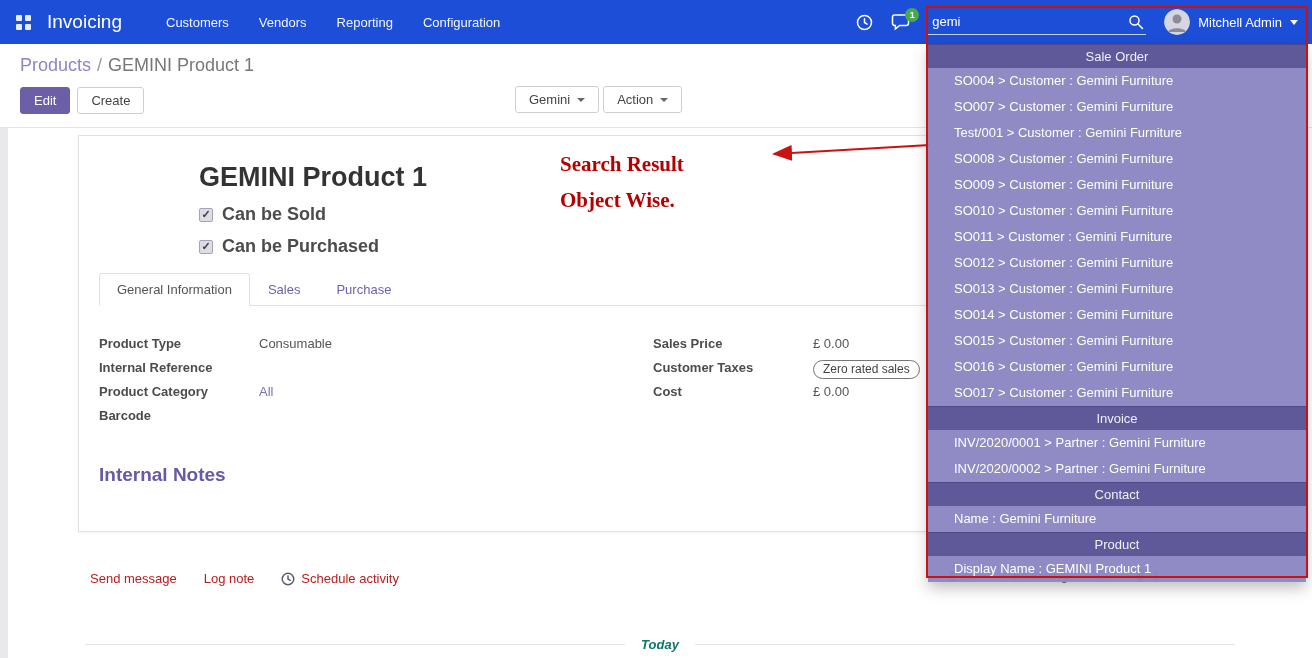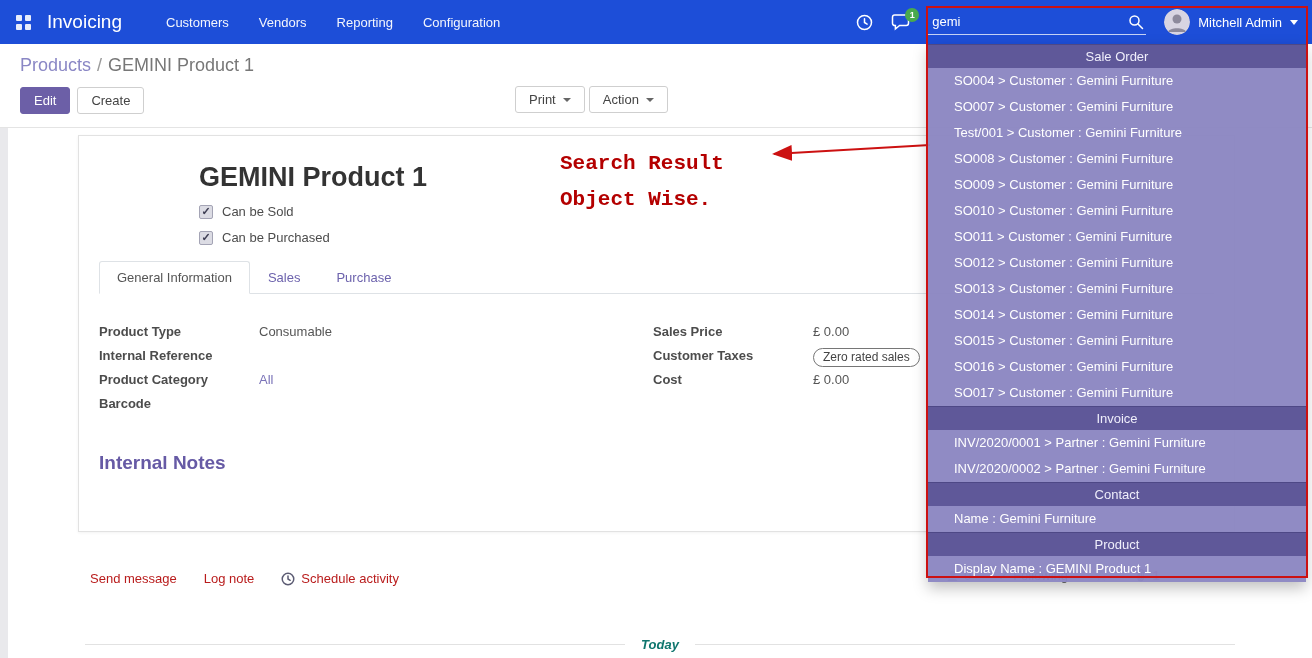--- a/index.html
+++ b/index.html
@@ -71,21 +71,21 @@
   }
   .title-block { margin: 26px 0 0 120px; }
   .form-title { font-size: 27px; font-weight: bold; color: #333; }
   .chk-row { display: flex; align-items: center; gap: 9px; margin-top: 11px; }
   .chk {
     width: 14px; height: 14px; background: #dcdce4; border: 1px solid #a4a4b5; border-radius: 2px;
     display: inline-flex; align-items: center; justify-content: center;
     font-size: 11px; color: #3f3f54; cursor: pointer;
   }
   .chk.checked::after { content: "✓"; font-weight: bold; }
-  .chk-label { font-weight: normal; font-size: 13px; color: #4c4c4c; }
+  .chk-label { font-weight: bold; font-size: 18px; color: #4c4c4c; }
 
   .tabs { margin: 16px 20px 0 20px; border-bottom: 1px solid #dee2e6; display: flex; }
   .tab {
     padding: 8px 17px; font-size: 13px; color: #6d63ad; cursor: pointer;
     border: 1px solid transparent; margin-bottom: -1px; border-radius: 3px 3px 0 0;
   }
   .tab.active { color: #555; background: #fff; border-color: #dee2e6 #dee2e6 #fff #dee2e6; }
 
   .fields { display: flex; margin: 30px 20px 0 20px; }
   .col-left { width: 554px; }
@@ -124,21 +124,21 @@
   }
   .sd-item { padding: 5px 10px 6px 26px; font-size: 13px; cursor: pointer; white-space: nowrap; }
 
   
   .red-box {
     position: absolute; left: 926px; top: 6px; width: 382px; height: 572px;
     border: 2px solid #cc1111; z-index: 60; pointer-events: none;
   }
   .annotation {
     position: absolute; left: 560px; top: 146px; z-index: 45;
-    font-family: Liberation Mono, monospace; font-size: 21px; font-weight: 600; color: #b40000;
+    font-family: Liberation Serif, serif; font-size: 21px; font-weight: 600; color: #b40000;
   }
   .ann-line { line-height: 36px; }
   .annotation-arrow { position: absolute; left: 758px; top: 134px; z-index: 45; pointer-events: none; }
 </style>
 </head>
 <body>
 
 <nav class="navbar">
   <div class="apps-btn">
     <span class="apps-grid">
@@ -194,21 +194,21 @@
 <div class="control-panel">
   <div class="breadcrumb">
     <span class="bc-link">Products</span><span class="bc-sep">/</span><span>GEMINI Product 1</span>
   </div>
   <div class="btn-group-left">
     <button class="btn btn-primary">Edit</button>
     <button class="btn">Create</button>
   </div>
   <div class="btn-group-center">
     <button class="btn">
-        <span>Print</span>
+        <span>Gemini</span>
         <span class="caret-gray"></span>
       </button>
     <button class="btn">
         <span>Action</span>
         <span class="caret-gray"></span>
       </button>
   </div>
 </div>
 
 <div class="left-gutter"></div>

